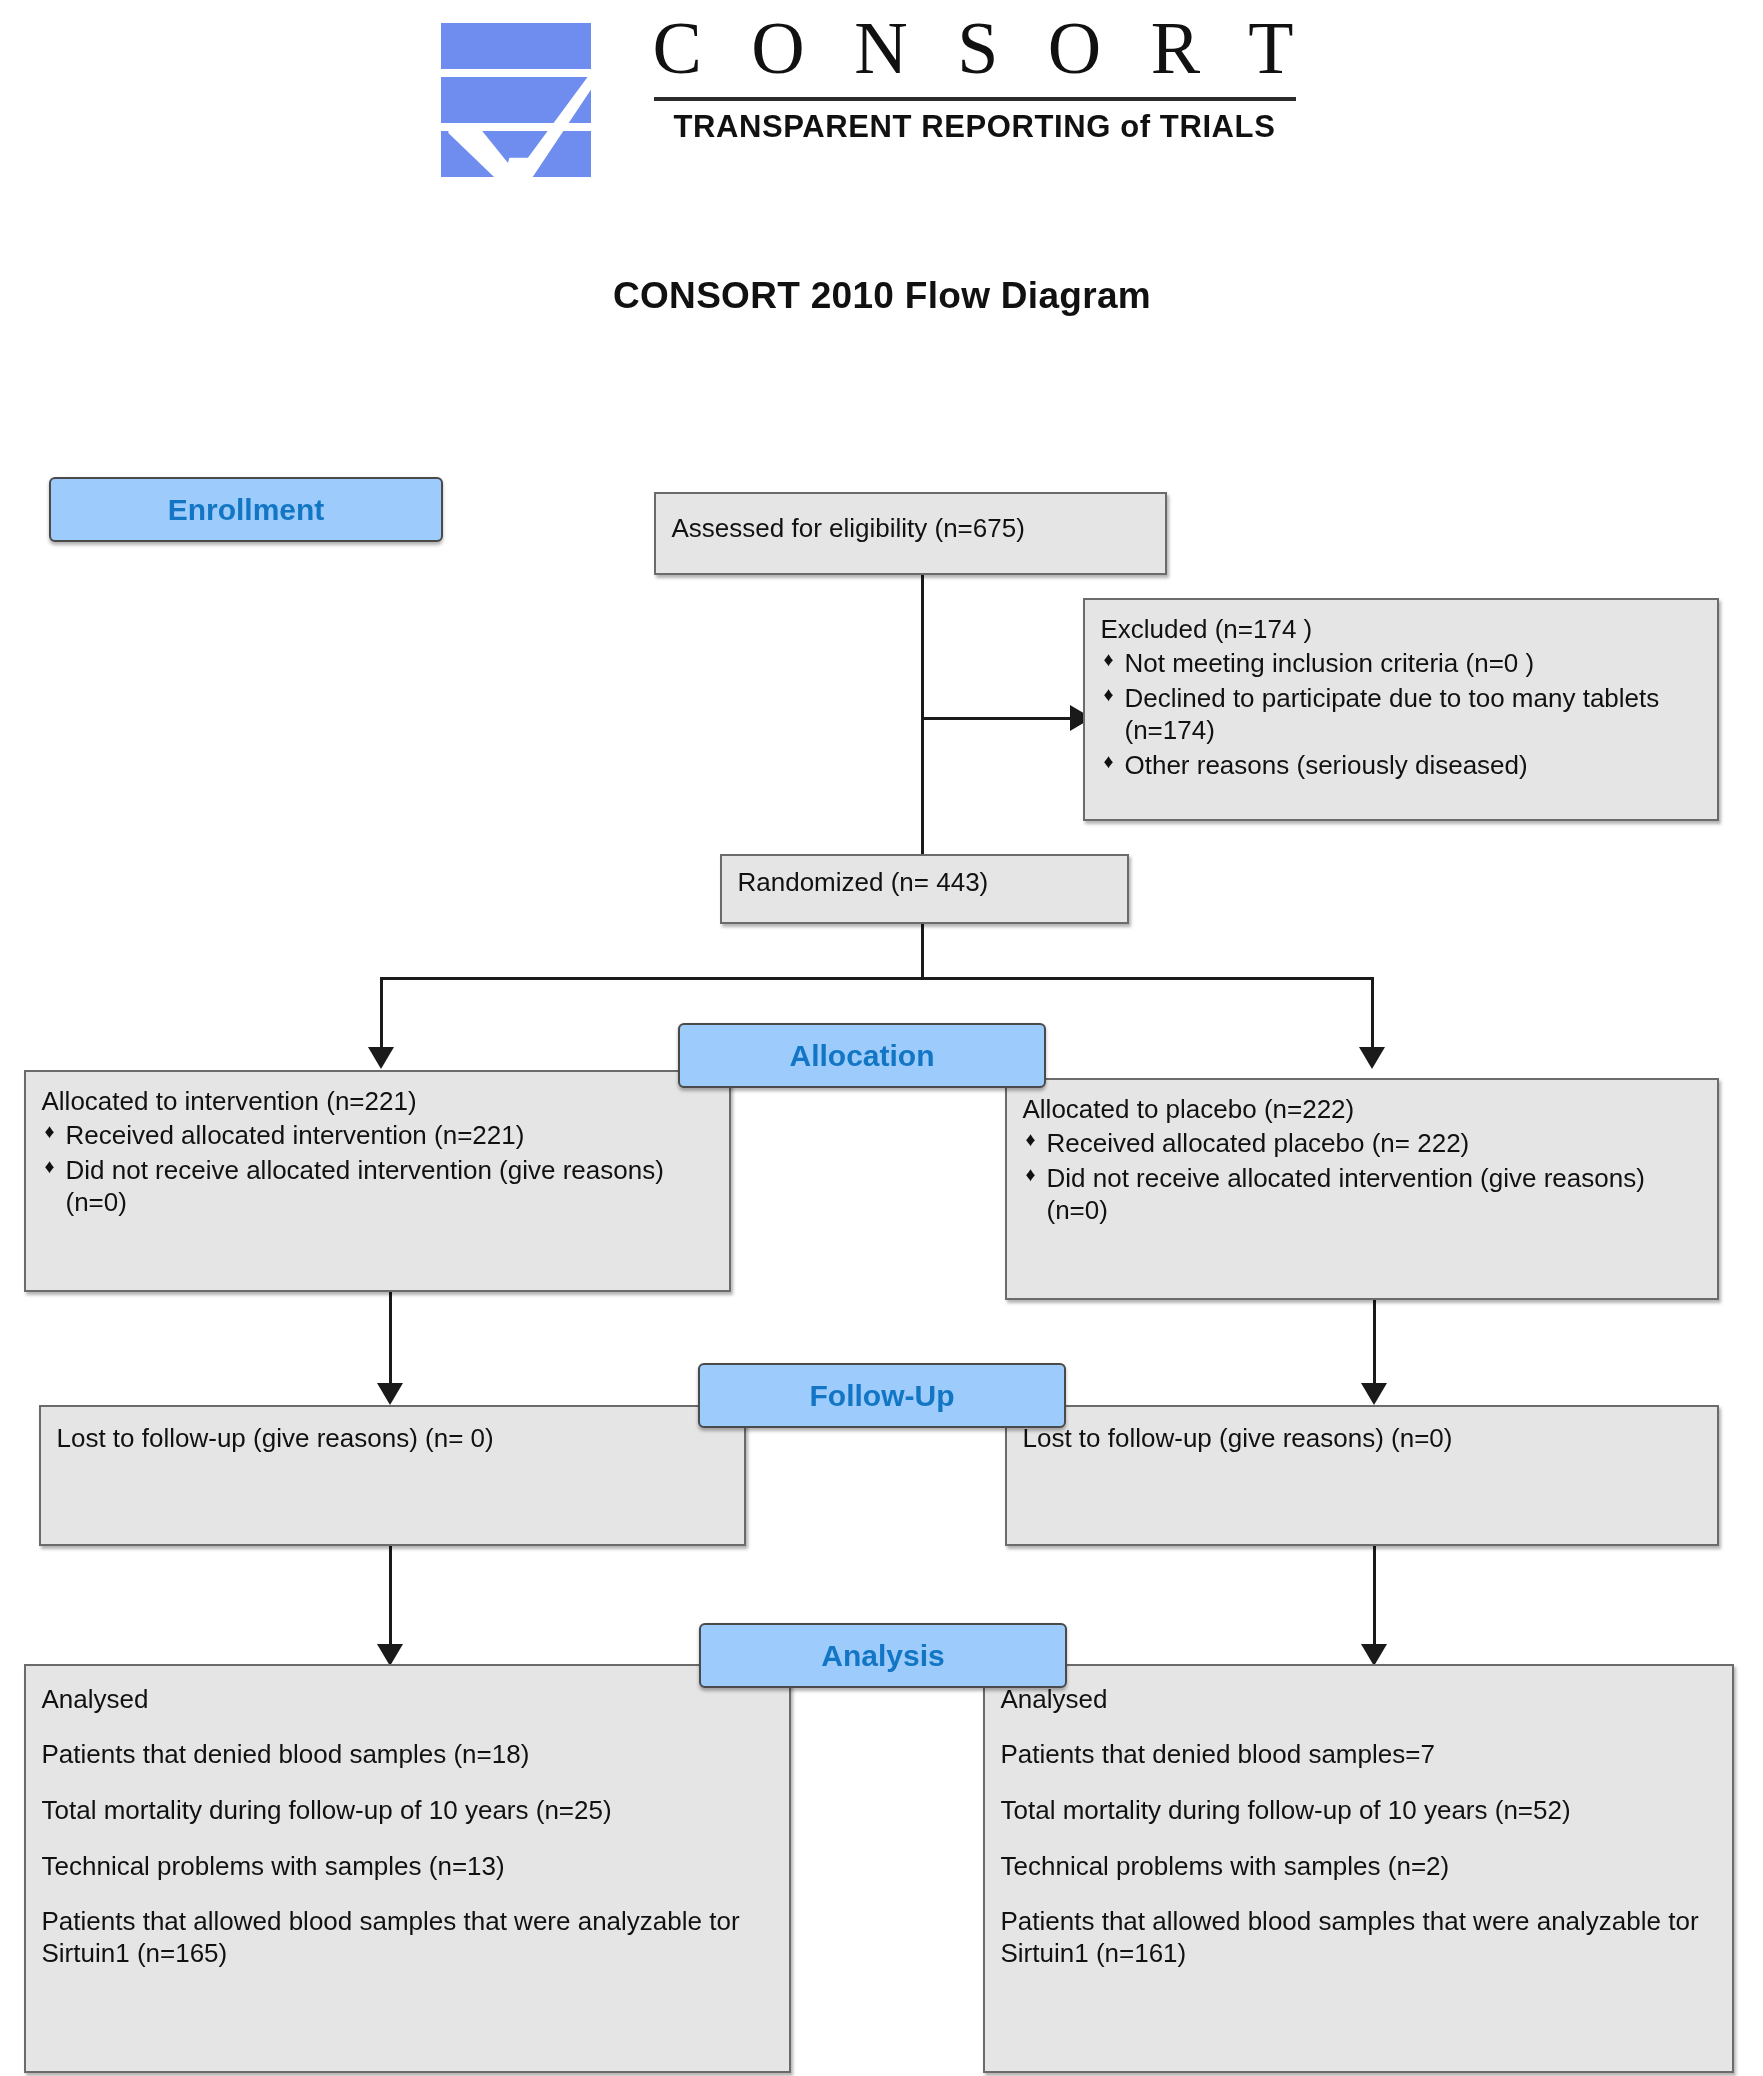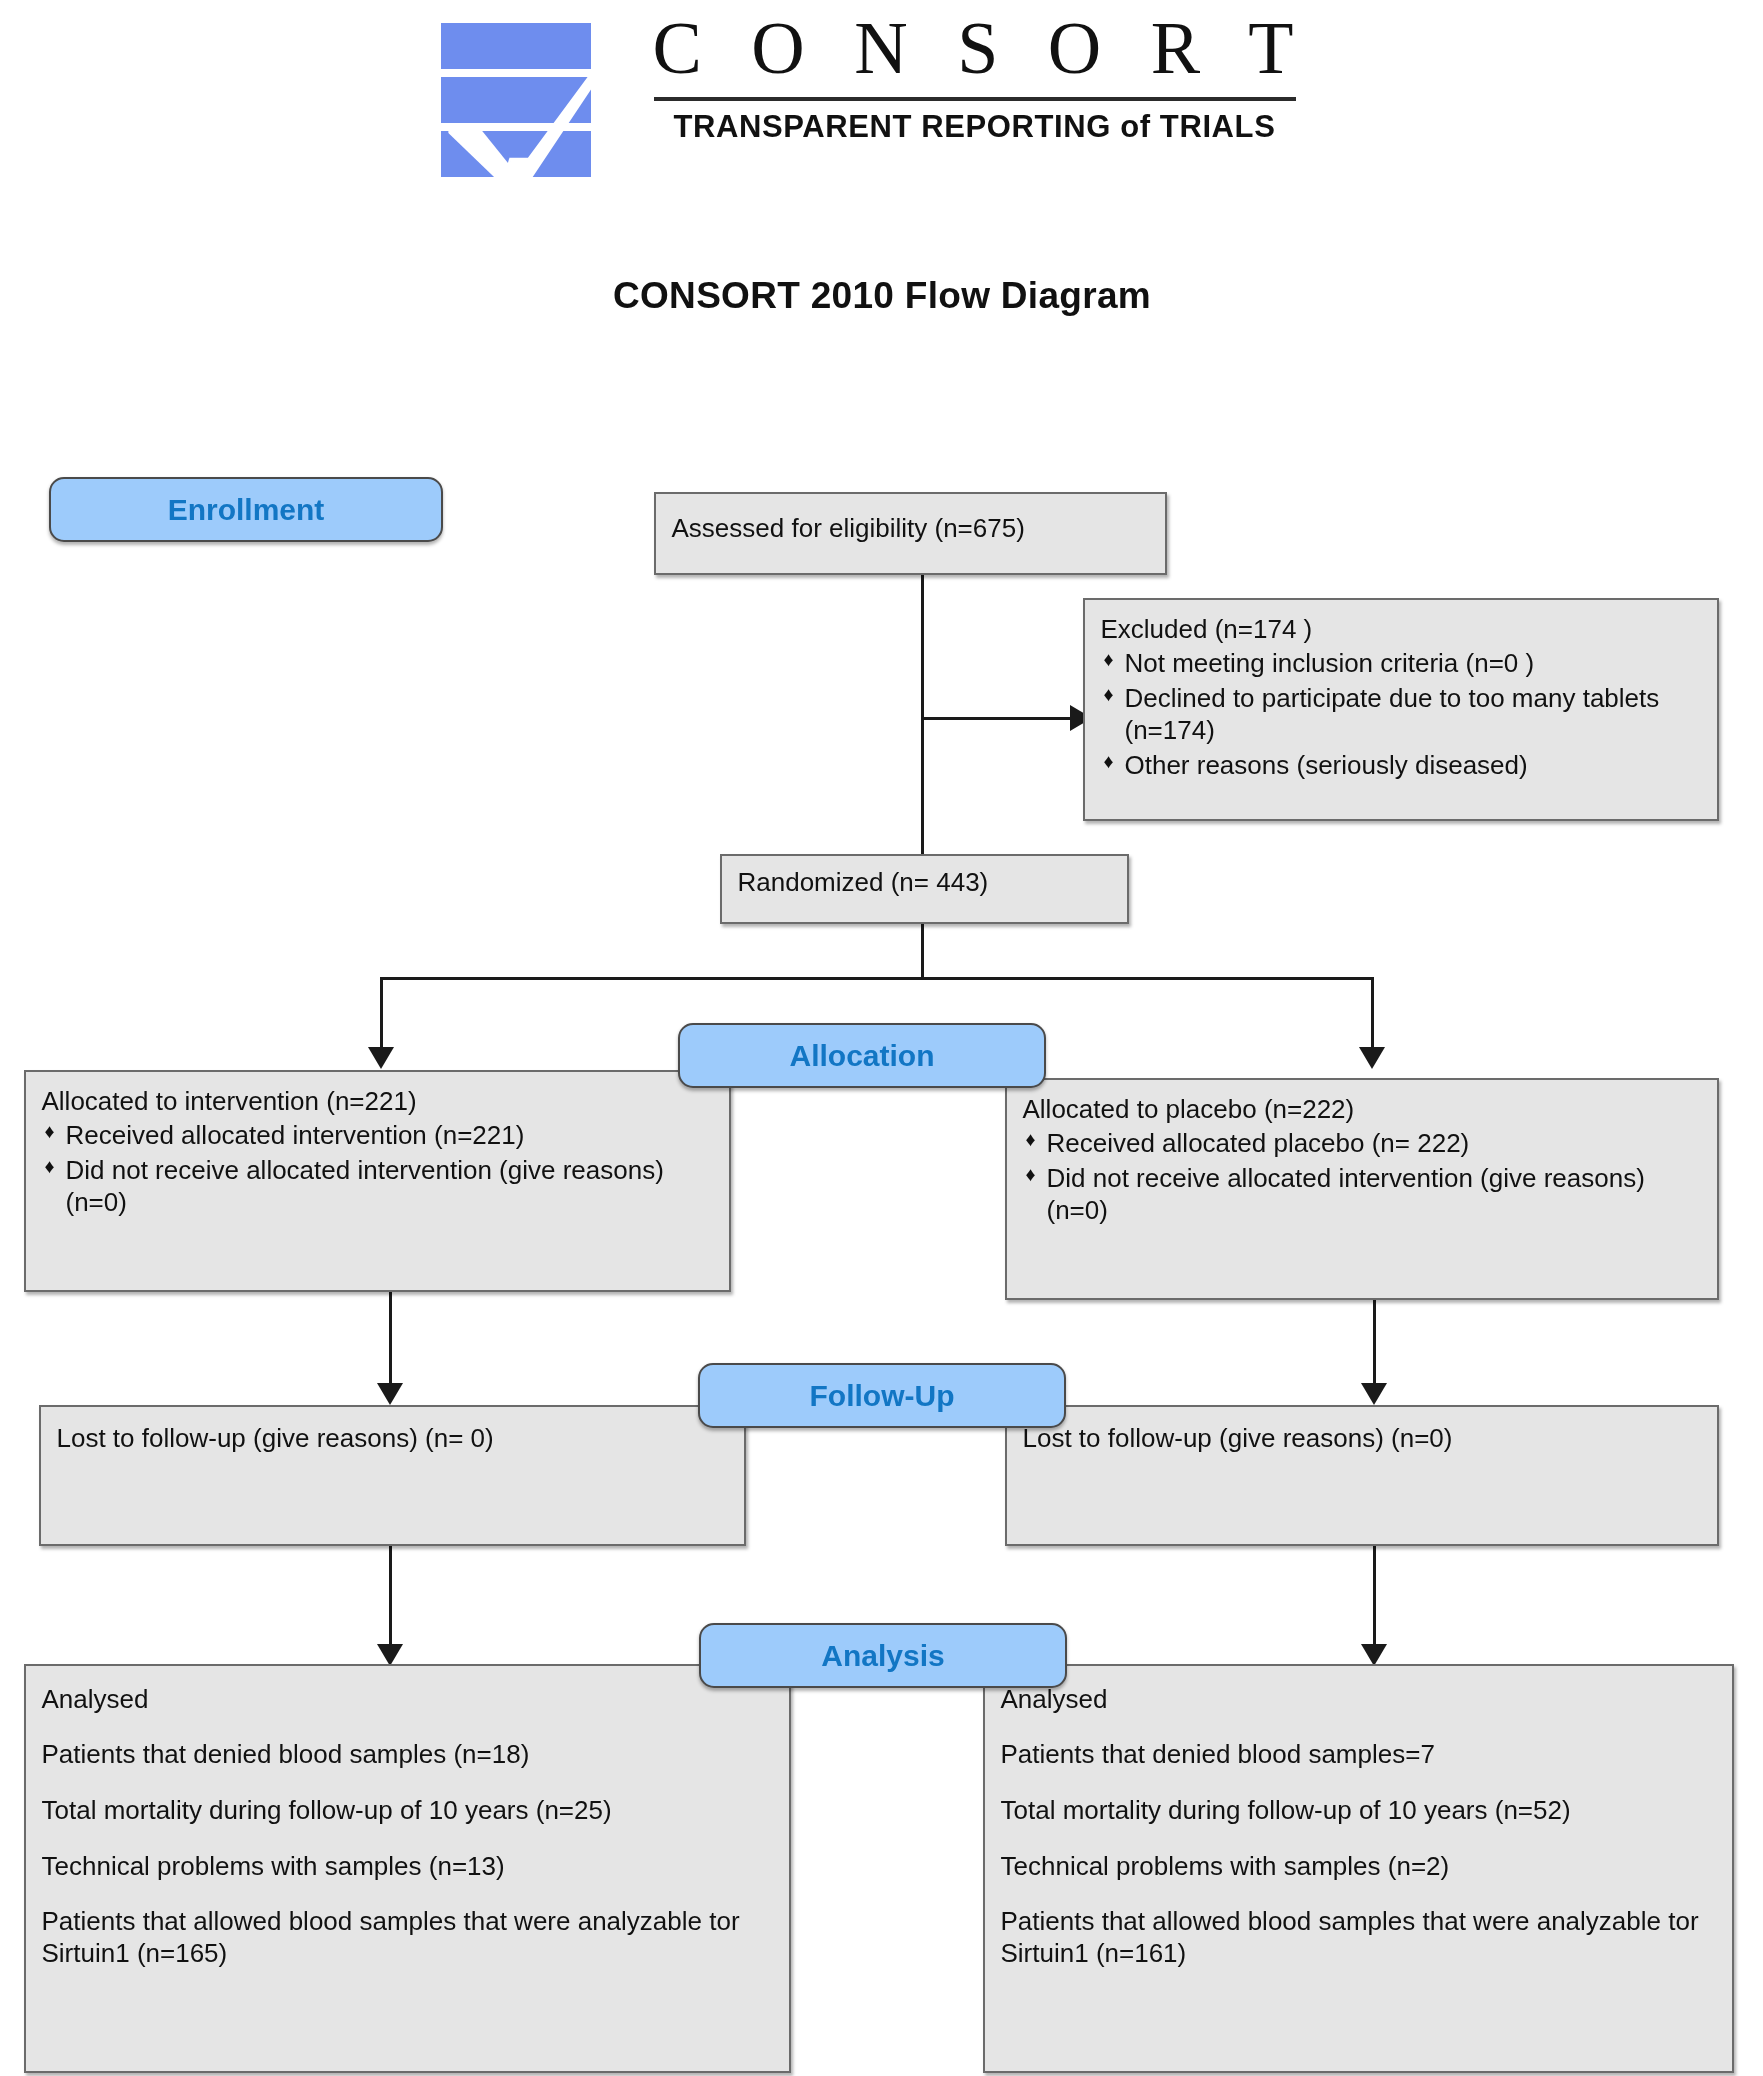--- a/index.html
+++ b/index.html
@@ -87,21 +87,21 @@
     font-weight: bold;
     color: #111111;
     letter-spacing: 0.3px;
   }
 
   
   .stage-badge {
     position: absolute;
     background: #9dcbfb;
     border: 2.1px solid #4a4a4a;
-    border-radius: 15px;
+    border-radius: 6px;
     color: #1276c4;
     font-size: 30px;
     font-weight: bold;
     display: flex;
     align-items: center;
     justify-content: center;
     box-sizing: border-box;
     box-shadow: 0 2.6px 3.6px rgba(0,0,0,0.30);
     z-index: 30;
   }

